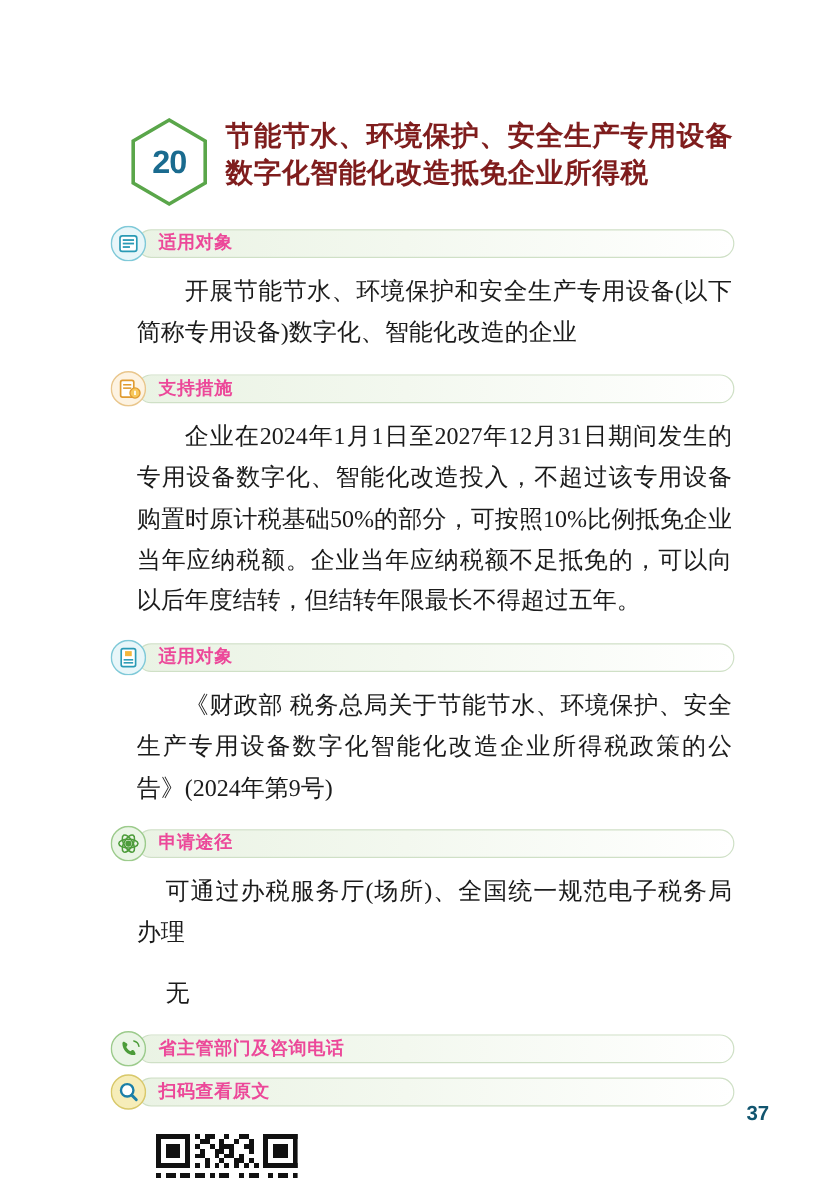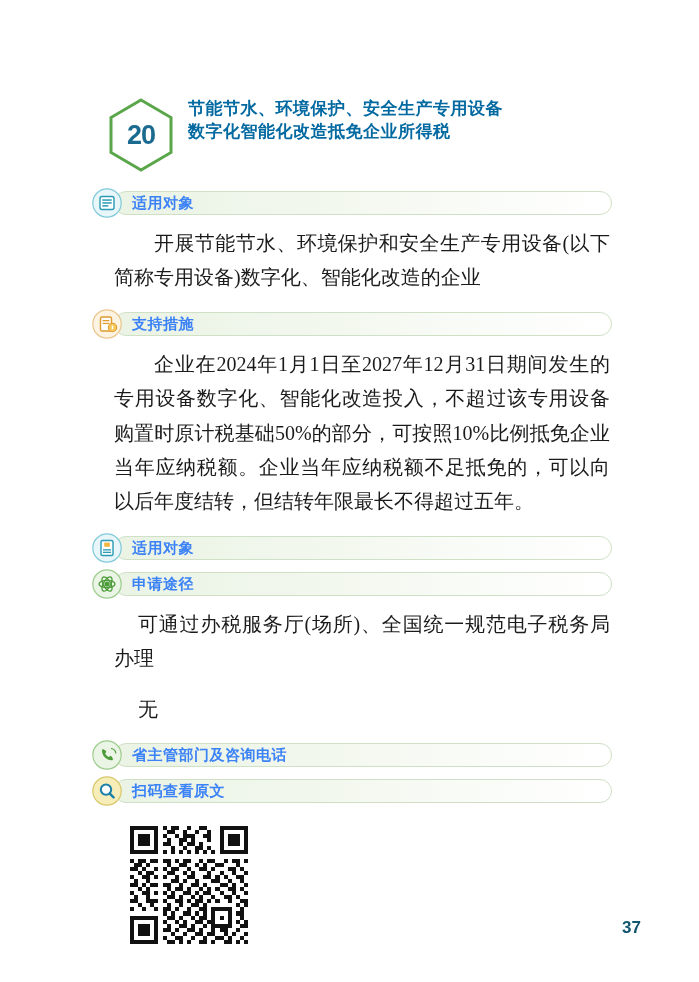--- a/index.html
+++ b/index.html
@@ -57,22 +57,22 @@
     color: #1a6b8f;
     letter-spacing: -1px;
   }
   .title-block {
     margin-left: 14px;
     padding-top: 12px;
   }
   .title-line {
     font-family: "Liberation Sans", sans-serif;
     font-weight: bold;
-    font-size: 17px;
-    color: #0369a1;
+    font-size: 23px;
+    color: #7f1d1d;
     line-height: 1.33;
     letter-spacing: 0.5px;
     white-space: nowrap;
   }
 
   
   .content {
     position: absolute;
     left: 92px;
     top: 188px;
@@ -109,21 +109,21 @@
     justify-content: center;
     box-sizing: border-box;
   }
   .sec-label {
     position: absolute;
     left: 40px;
     top: 4px;
     font-family: "Liberation Sans", sans-serif;
     font-weight: bold;
     font-size: 15px;
-    color: #3b82f6;
+    color: #ec4899;
     letter-spacing: 0.5px;
     line-height: 22px;
   }
   .sec-body {
     font-family: "Liberation Serif", serif;
     font-size: 20px;
     color: #1b1b1b;
     line-height: 1.72;
     text-align: justify;
     padding: 2px 2px 0 22px;
@@ -227,20 +227,23 @@
         <div class="sec-icon">
           <svg width="30" height="30" viewBox="0 0 30 30" xmlns="http://www.w3.org/2000/svg">
             <circle cx="15" cy="15" r="14.2" fill="#e8f6f9" stroke="#7fc9d8" stroke-width="1.2"></circle>
             <rect x="9" y="7.5" width="12" height="15" rx="1.6" fill="#ffffff" stroke="#2a9ab5" stroke-width="1.4"></rect>
             <rect x="12.2" y="9.6" width="5.6" height="4.2" fill="#f3b63c"></rect>
             <rect x="11" y="16.2" width="8" height="1.3" fill="#2a9ab5"></rect>
             <rect x="11" y="18.7" width="8" height="1.3" fill="#2a9ab5"></rect>
           </svg>
         </div>
         <div class="sec-label">适用对象</div>
+      </div>
+      <div class="sec-body indent">
+        <p>《财政部  税务总局关于节能节水、环境保护、安全生产专用设备数字化智能化改造企业所得税政策的公告》(2024年第9号)</p>
       </div>
     </div>
 
     <div class="section">
       <div class="sec-head">
         <div class="sec-bar"></div>
         <div class="sec-icon">
           <svg width="30" height="30" viewBox="0 0 30 30" xmlns="http://www.w3.org/2000/svg">
             <circle cx="15" cy="15" r="14.2" fill="#eaf5e6" stroke="#9ccb8c" stroke-width="1.2"></circle>
             <circle cx="15" cy="15" r="2.6" fill="#4c9c3a"></circle>

